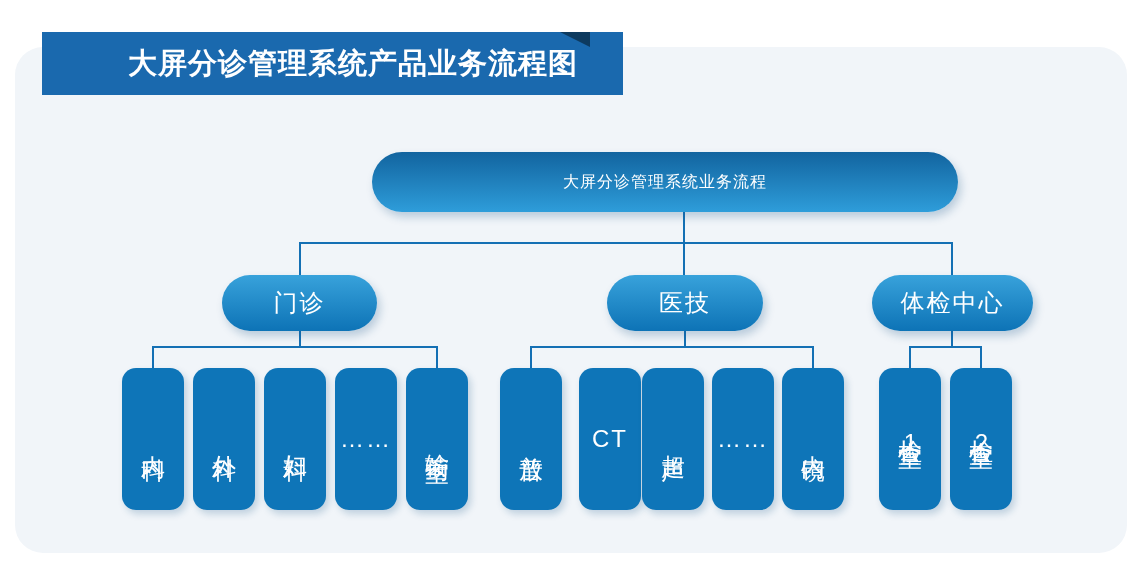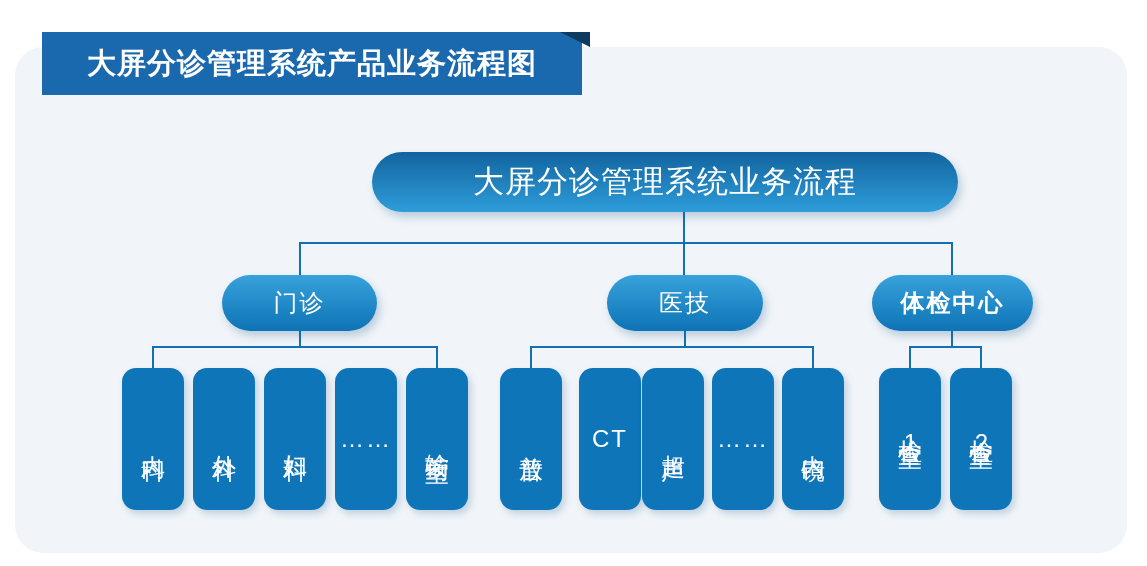--- a/index.html
+++ b/index.html
@@ -9,44 +9,44 @@
     font-family:"Liberation Sans","DejaVu Sans",sans-serif;
   }
   .card{
     position:absolute;left:15px;top:47px;width:1112px;height:506px;
     background:var(--card_bg,#f1f5f9);border-radius:28px;
   }
   .banner{
     position:absolute;left:42px;top:32px;width:540px;height:63px;
     background:var(--banner,#1a69ae);
     display:flex;align-items:center;justify-content:center;
-    color:#ffffff;font-size:29px;font-weight:bold;letter-spacing:1px;
+    color:#ffffff;font-size:29px;font-weight:bold;letter-spacing:1px;padding-left:41px;
   }
   .banner-fold{
     position:absolute;left:560px;top:32px;width:30px;height:15px;
     background:var(--banner_fold,#0d3a5f);
     clip-path:polygon(0 0,100% 0,100% 100%);
   }
   .node{
     position:absolute;display:flex;align-items:center;justify-content:center;
     color:#ffffff;box-shadow:3px 5px 9px rgba(20,80,130,0.25);
   }
   .root-node{
     left:372px;top:152px;width:586px;height:60px;border-radius:30px;
     background:linear-gradient(180deg,var(--root_grad_top,#12649f) 0%,var(--root_grad_bottom,#2e9dda) 100%);
-    font-size:31px;letter-spacing:1px;
+    font-size:16px;letter-spacing:1px;
   }
   .branch-node{
     top:275px;height:56px;border-radius:28px;
     background:linear-gradient(180deg,var(--branch_grad_top,#38a2db) 0%,var(--branch_grad_bottom,#0d73b6) 100%);
     font-size:24px;letter-spacing:2px;
   }
   .branch-outpatient{left:222px;width:155px;}
   .branch-medtech{left:607px;width:156px;}
-  .branch-examcenter{left:872px;width:161px;font-weight:bold;}
+  .branch-examcenter{left:872px;width:161px;}
   .leaf{
     top:368px;width:62px;height:142px;border-radius:14px;
     background:var(--leaf,#0e75b8);
     font-size:24px;box-shadow:3px 4px 7px rgba(20,80,130,0.22);
   }
   .leaf .v{
     writing-mode:vertical-rl;text-orientation:upright;letter-spacing:3px;
   }
   .leaf .h{letter-spacing:2px;}
   .line{

